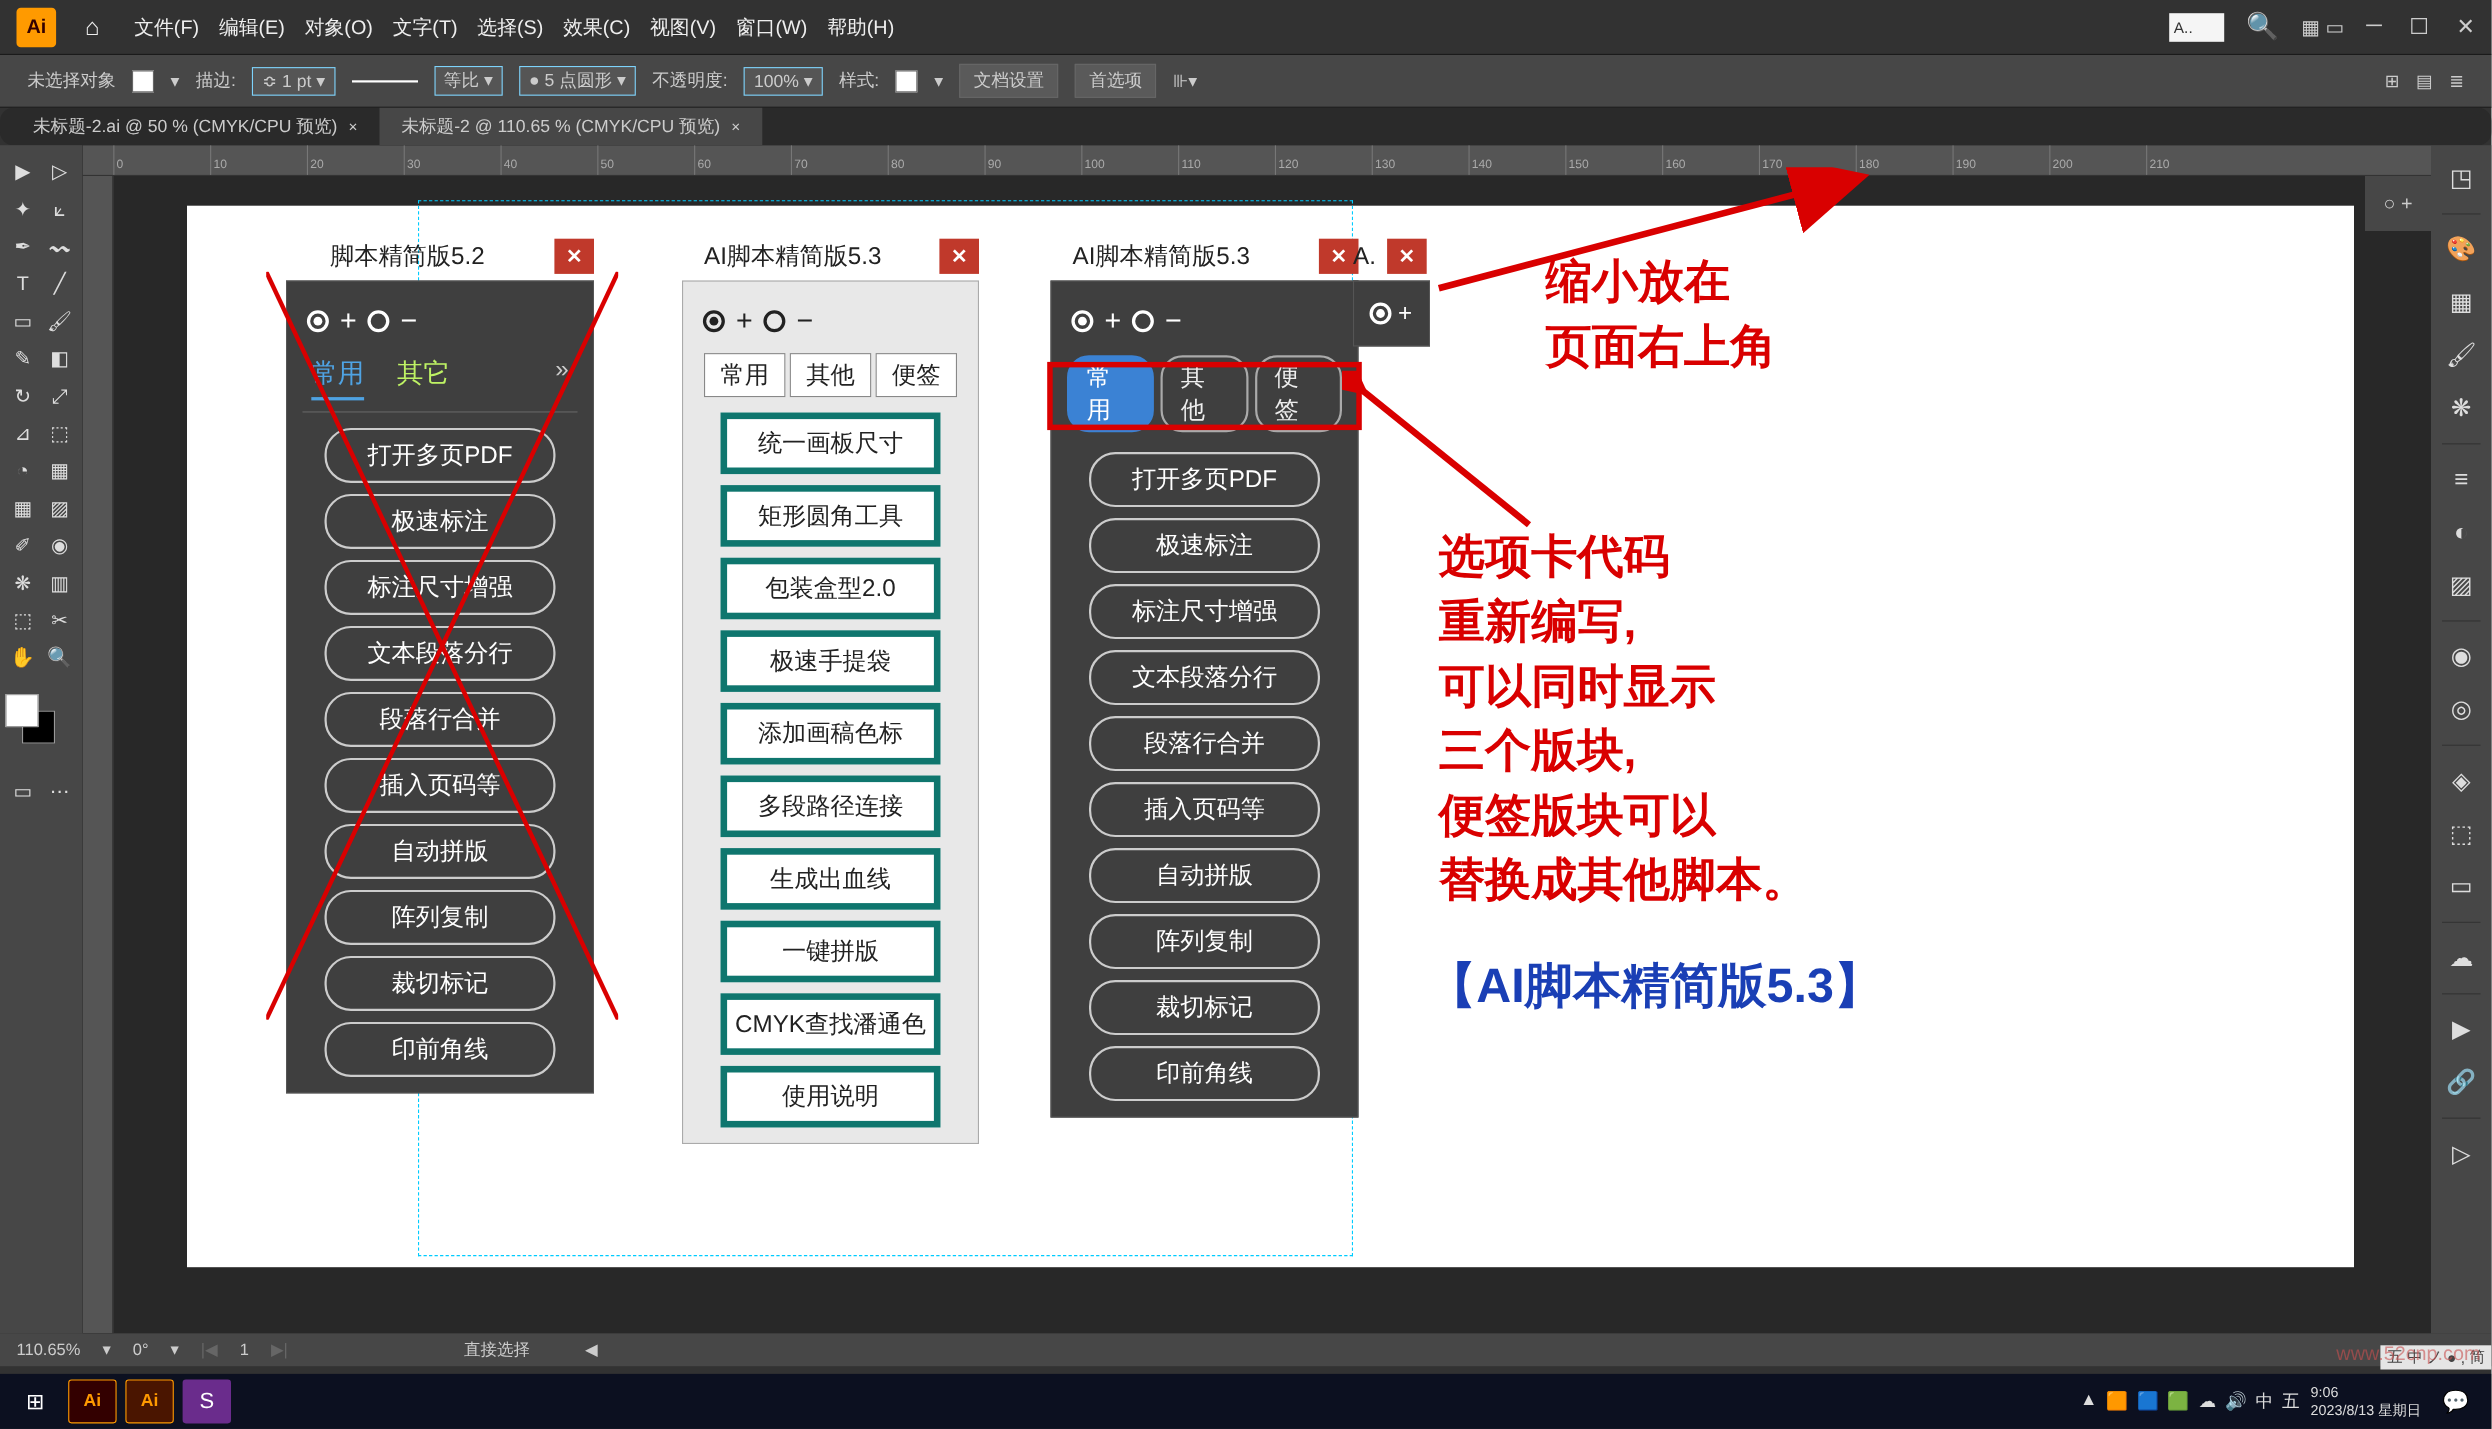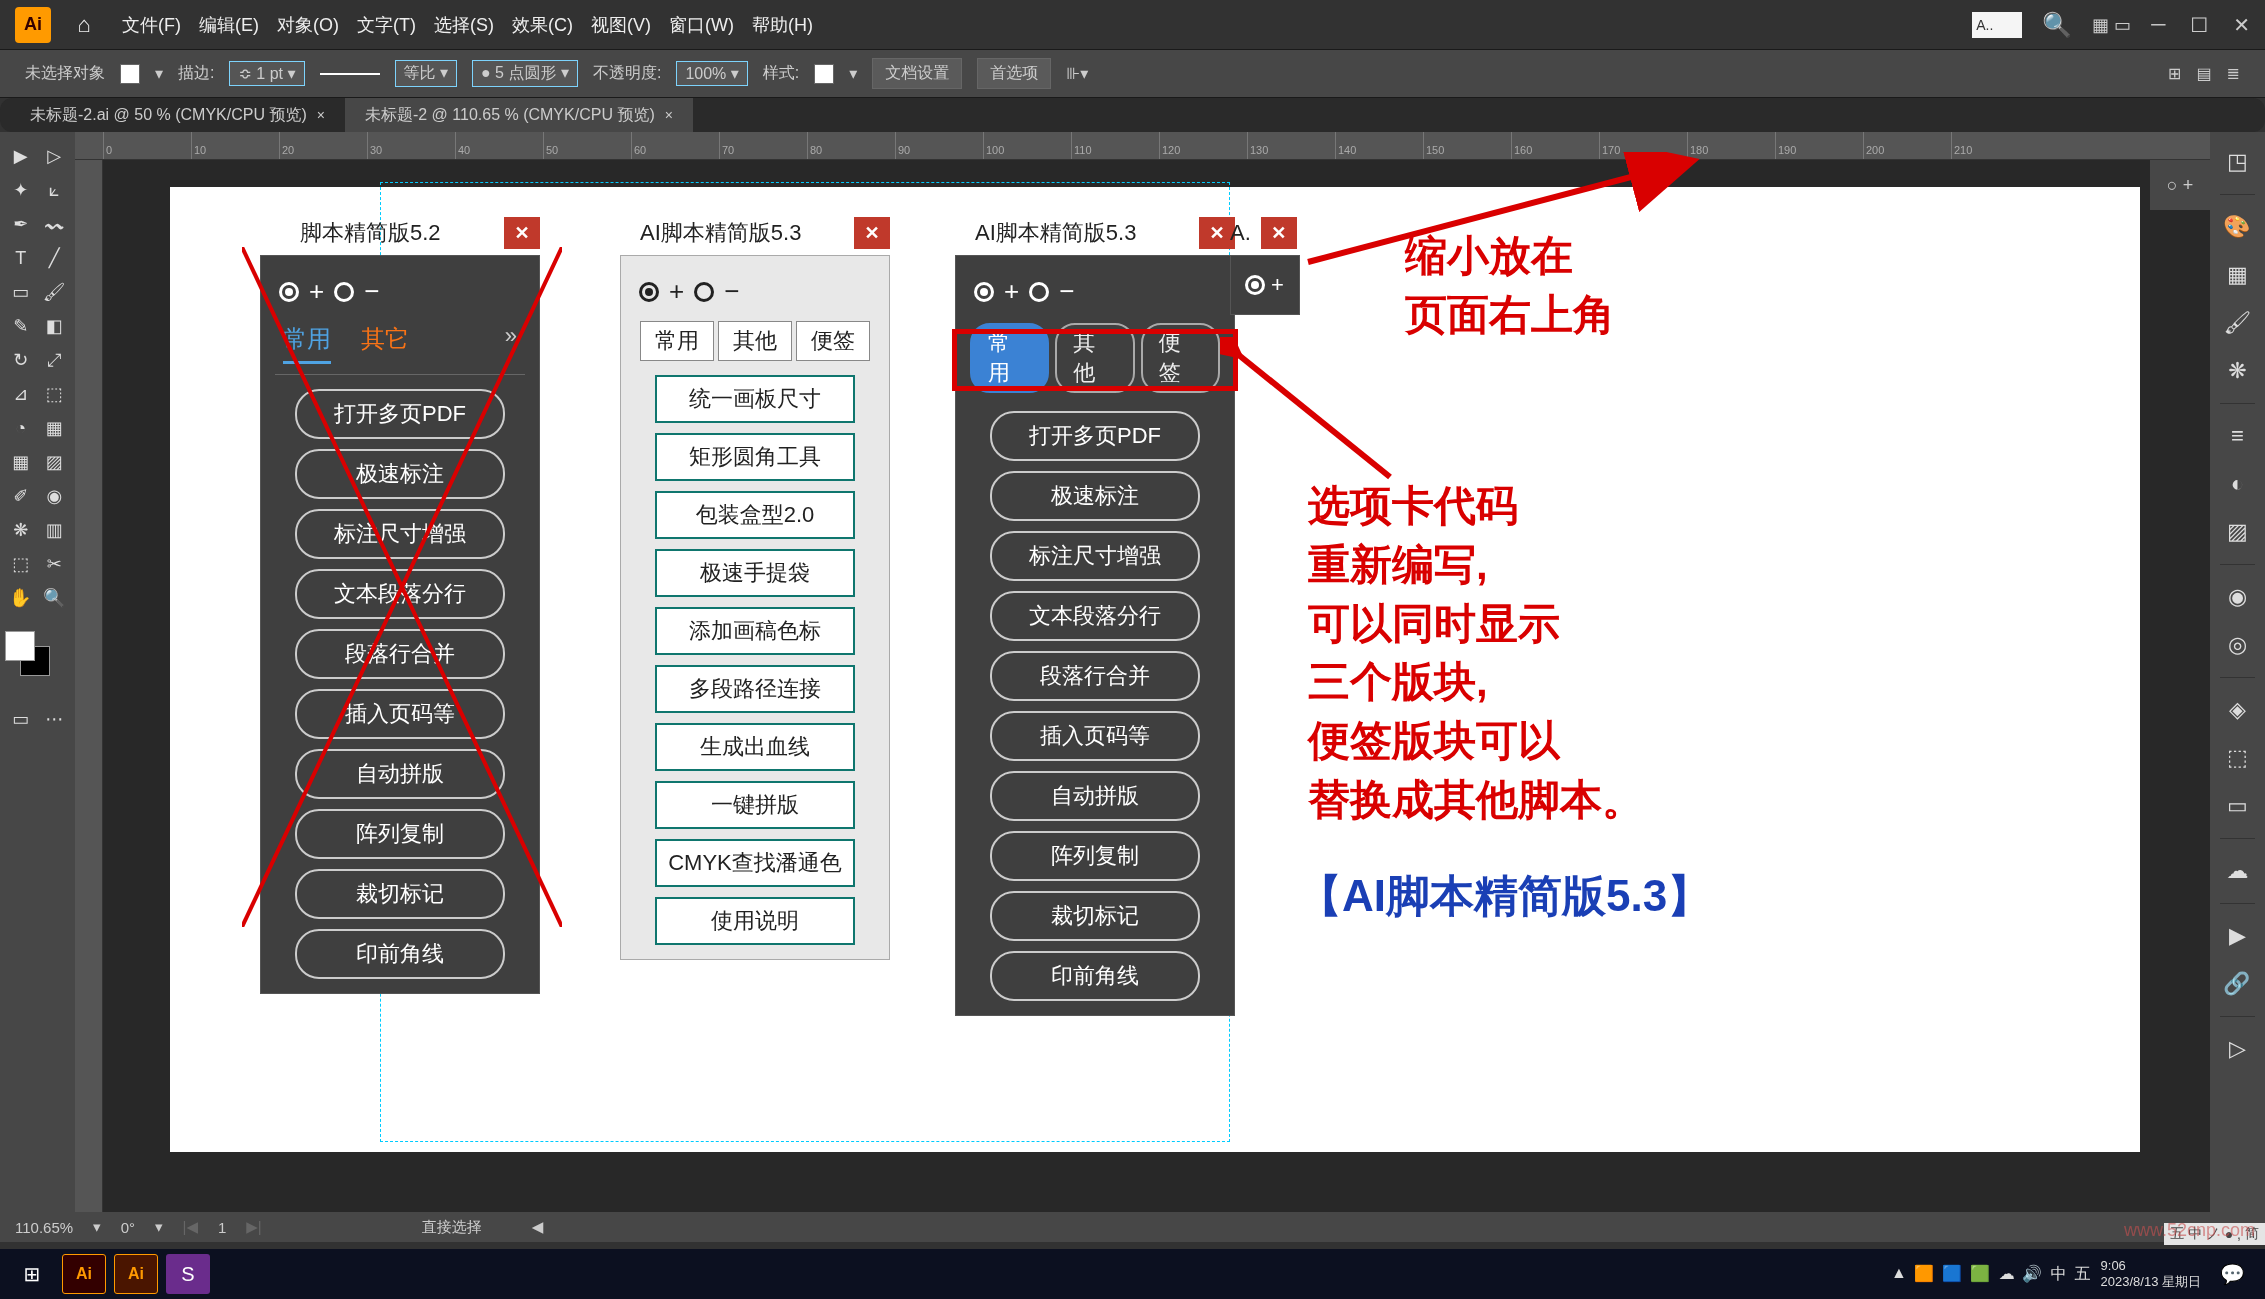--- a/index.html
+++ b/index.html
@@ -57,34 +57,34 @@
     
     .sp-dark { background: #3f3f3f; border: 1px solid #555; padding: 14px; }
     .sp-light { background: #e8e8e8; border: 1px solid #aaa; padding: 14px; }
     
     .sp-radio-row { display: flex; align-items: center; gap: 10px; color: #fff; font-size: 26px; padding: 6px 4px; }
     .sp-light .sp-radio-row { color: #222; }
     .radio { width: 20px; height: 20px; border: 3px solid currentColor; border-radius: 50%; display: inline-flex; align-items: center; justify-content: center; }
     .radio.on::after { content: ''; width: 8px; height: 8px; background: currentColor; border-radius: 50%; }
     
     .sp-tabs { display: flex; gap: 30px; padding: 10px 8px; border-bottom: 1px solid #666; margin-bottom: 14px; }
-    .sp-tab { color: #f97316; font-size: 24px; cursor: pointer; padding-bottom: 6px; }
+    .sp-tab { color: #bef264; font-size: 24px; cursor: pointer; padding-bottom: 6px; }
     .sp-tab.active { color: #4fa3e3; border-bottom: 3px solid #4fa3e3; }
     .sp-tab-expand { margin-left: auto; color: #ccc; font-size: 22px; }
 
     .sp-tabs2 { display: flex; gap: 4px; justify-content: center; margin: 8px 0 14px; }
     .sp-tab2 { border: 1px solid #888; padding: 4px 14px; font-size: 22px; background: #fff; color: #222; cursor: pointer; }
     
     .sp-tabs3 { display: flex; gap: 6px; justify-content: center; margin: 10px 0 18px; }
     .sp-tab3 { border: 2px solid #aaa; border-radius: 20px; padding: 3px 16px; font-size: 22px; color: #eee; cursor: pointer; }
     .sp-tab3.active { background: #3b82d4; border-color: #3b82d4; color: #fff; }
     
     .sp-btn-list { display: flex; flex-direction: column; gap: 10px; align-items: center; }
     .sp-btn-dark { width: 210px; padding: 8px 0; border: 2px solid #ccc; border-radius: 24px; color: #fff; font-size: 22px; text-align: center; background: transparent; cursor: pointer; }
-    .sp-btn-light { width: 200px; padding: 7px 0; border: 2px solid #0f766e; background: #fff; color: #222; font-size: 22px; text-align: center; cursor: pointer; }
+    .sp-btn-light { width: 200px; padding: 7px 0; border: 6px solid #0f766e; background: #fff; color: #222; font-size: 22px; text-align: center; cursor: pointer; }
 
     .panel1-wrap { position: absolute; top: 30px; left: 90px; }
     .panel2-wrap { position: absolute; top: 30px; left: 450px; }
     .panel3-wrap { position: absolute; top: 30px; left: 785px; }
     .panel4-wrap { position: absolute; top: 30px; left: 1060px; }
     .sp-title-row { display: flex; align-items: center; gap: 10px; margin-bottom: 6px; }
 
     
     .crossout { position: absolute; top: 60px; left: 72px; width: 320px; height: 680px; pointer-events: none; }
 

